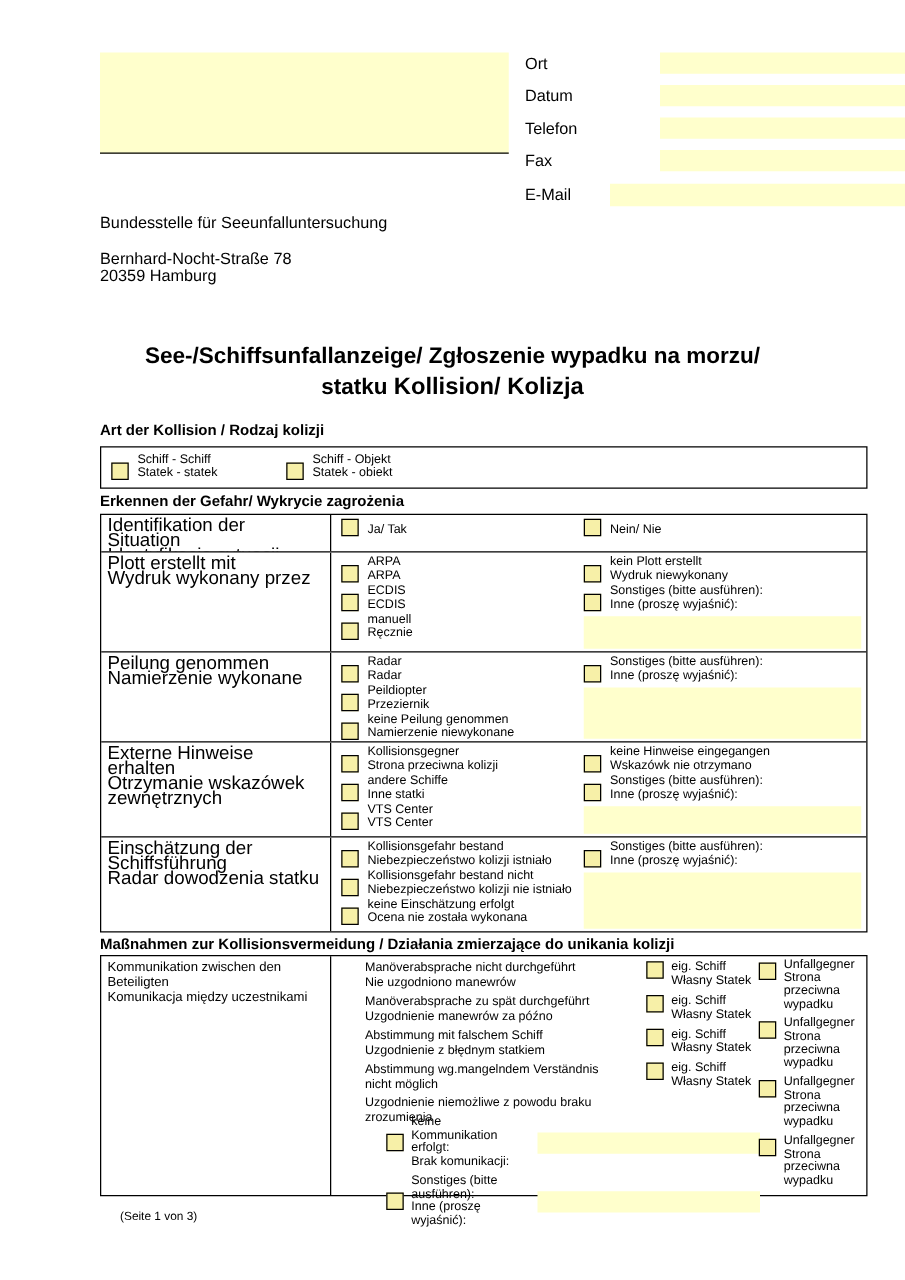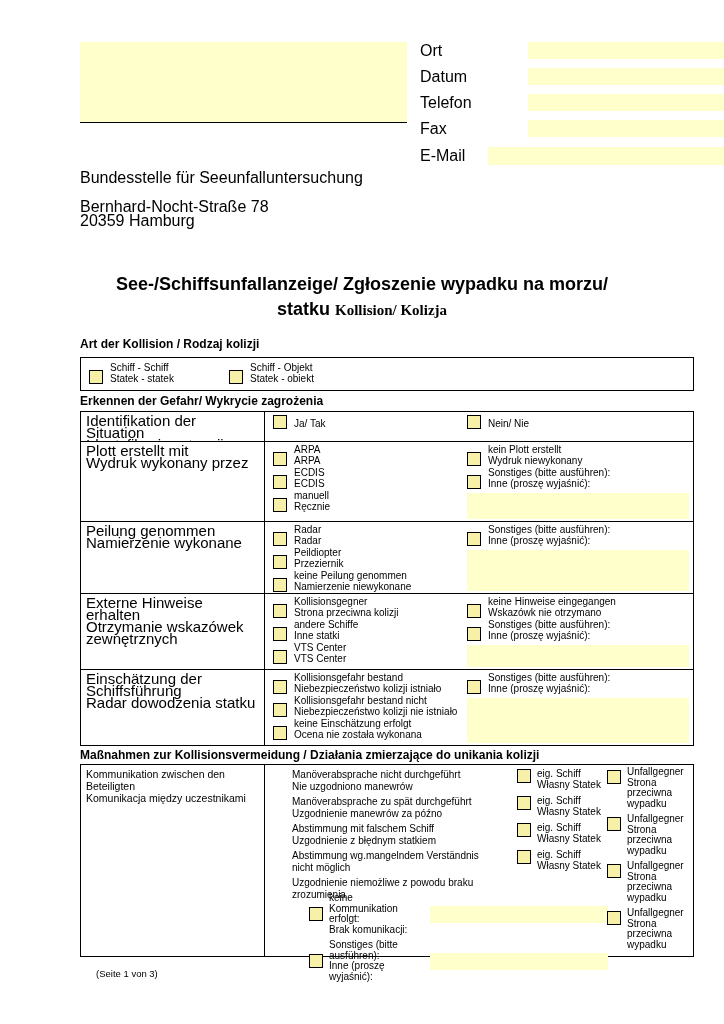--- a/index.html
+++ b/index.html
@@ -7,29 +7,29 @@
   .page {
     position:relative; width:724px; height:1024px; background:#fff;
     font-family:"Liberation Sans", sans-serif; color:#000; overflow:hidden;
   }
   .abs { position:absolute; }
   .yf { background:#ffffcc; }
   .cb {
     display:inline-block; width:14px; height:14px;
     border:1.5px solid #000; background:#f7f0a8; flex:none;
   }
-  .lbl12 { font-size:16px; line-height:14px; }
+  .lbl12 { font-size:13px; line-height:14px; }
   .sec-h { font-size:12px; font-weight:bold; }
   .opt { display:flex; align-items:flex-end; gap:7px; margin-bottom:2px; }
   .optlabel { font-size:10px; line-height:10.5px; }
 
   
   .t1 { font-size:18px; font-weight:bold; line-height:21px; }
   .t2 { font-size:18px; font-weight:bold; line-height:20px; margin-top:4px; }
-  .t2 .sub { font-size:15px;font-family:Liberation Serif, serif; }
+  .t2 .sub { font-size:19px; }
 
   
   .box { border:1px solid #000; }
   .tbl { position:absolute; left:80px; width:614px; border:1px solid #000; }
   .trow { display:flex; border-top:1px solid #000; overflow:hidden; }
   .trow:first-child { border-top:none; }
   .tlabel { width:184px; border-right:1px solid #000; padding:3px 6px 0 5px; font-size:15px; line-height:12px; }
   .tright { flex:1; display:flex; }
   .c1 { width:202px; padding:3px 2px 2px 8px; }
   .c2 { flex:1; padding:3px 4px 2px 0; display:flex; flex-direction:column; }

